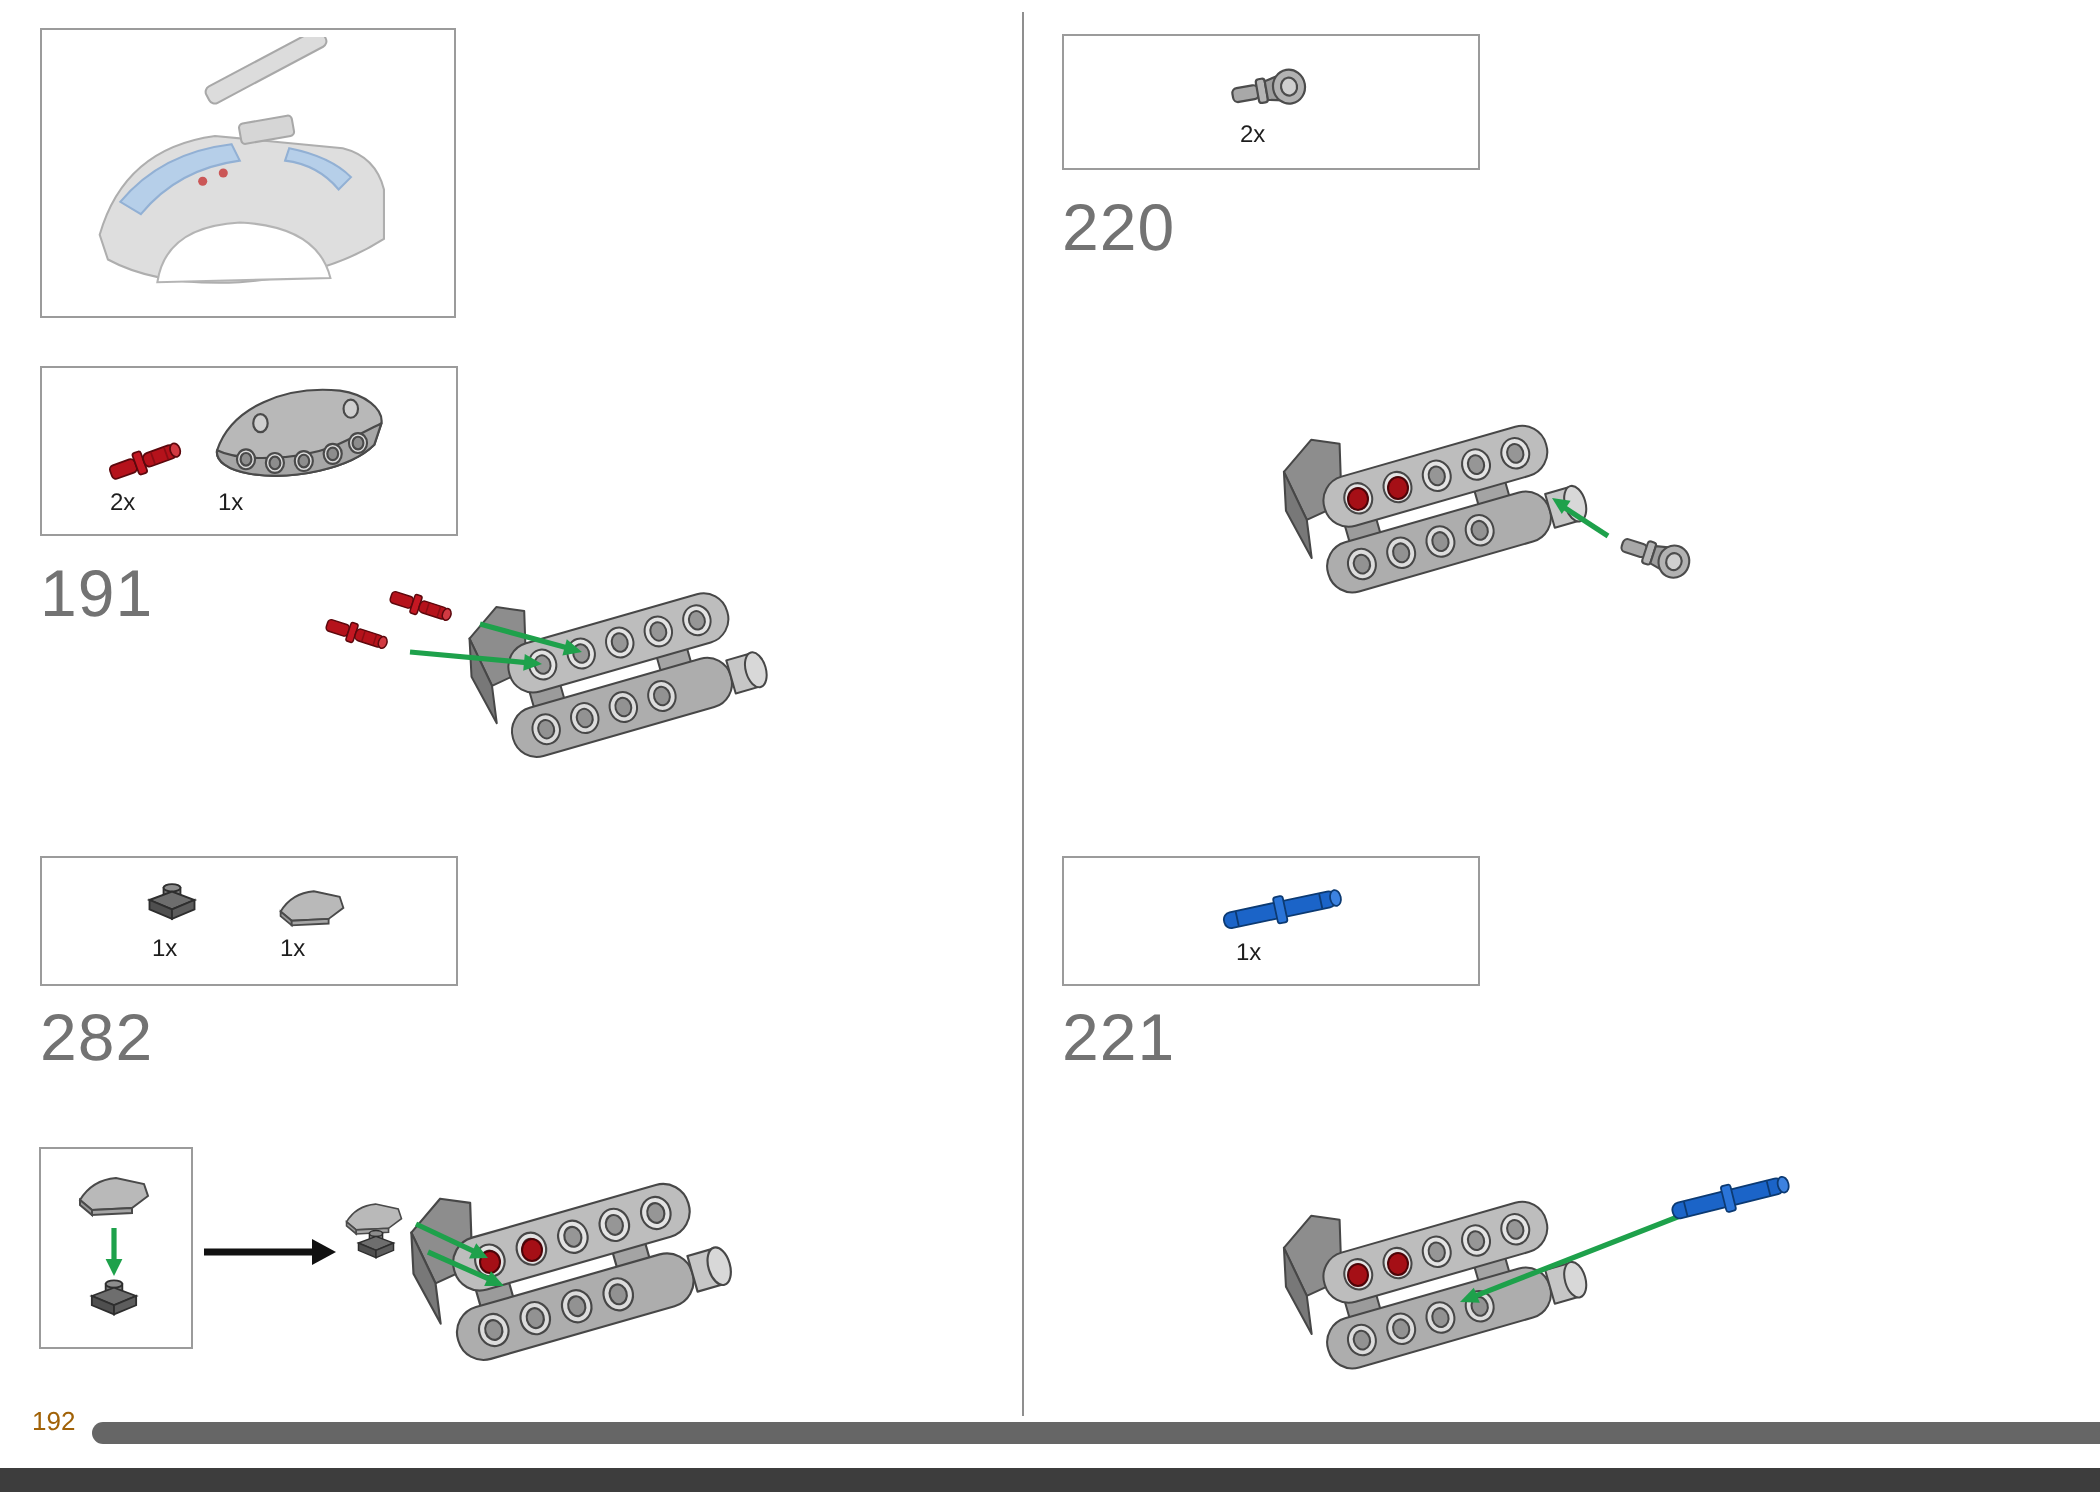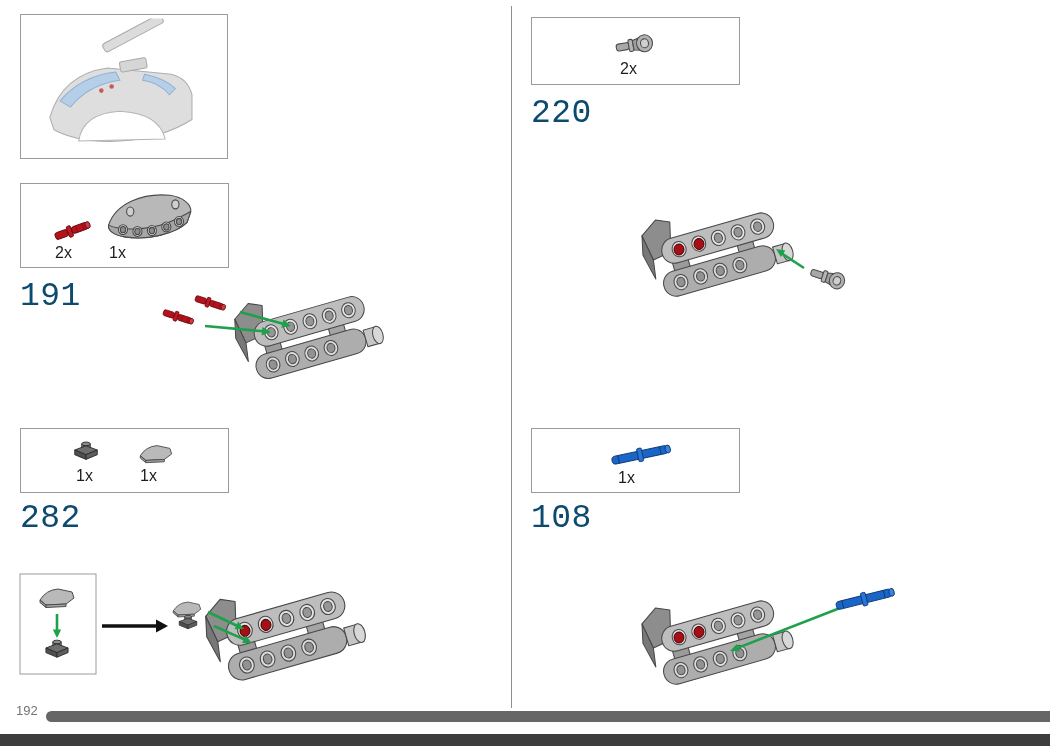--- a/index.html
+++ b/index.html
@@ -4,25 +4,25 @@
 <style>
   * { box-sizing: border-box; }
   html, body { margin: 0; padding: 0; }
   body {
     width: 1050px; height: 746px; position: relative;
     background: #ffffff; overflow: hidden;
     font-family: "Liberation Sans", "DejaVu Sans", sans-serif;
   }
   .divider { position: absolute; left: 511px; top: 6px; width: 1px; height: 702px; background: #8f8f8f; }
   .box { position: absolute; background: #fff; border: 1px solid #9b9b9b; }
-  .stepnum { position: absolute; font-size: 33px; color: #0c4a6e; letter-spacing: .5px; font-family: Liberation Mono, monospace; }
-  .count { position: absolute; font-size: 16px; color: #1d1d1d; }
+  .stepnum { position: absolute; font-size: 33px; color: #737373; letter-spacing: .5px; }
+  .count { position: absolute; font-size: 12px; color: #1d1d1d; }
   .illus { position: absolute; }
   .part-icon { position: absolute; }
-  .pagenum { position: absolute; left: 16px; top: 703px; font-size: 13px; color: #737373; text-align: right; }
+  .pagenum { position: absolute; left: 16px; top: 703px; font-size: 13px; color: #a16207; text-align: right; }
   .progress { position: absolute; left: 46px; right: 0; top: 711px; height: 11px; background: #666666; border-radius: 6px 0 0 6px; }
   .bottombar { position: absolute; left: 0; top: 734px; width: 100%; height: 12px; background: #3d3d3d; }
   svg { display: block; overflow: visible; }
 </style>
 </head>
 <body>
 
 <svg width="0" height="0" style="position:absolute" aria-hidden="true">
 <defs>
   <symbol id="sym-pin-red" viewBox="0 0 48 22">
@@ -243,21 +243,21 @@
   </g>
 </svg>
 
 <div class="box" style="left:531px; top:428px; width:209px; height:65px;">
   <svg class="part-icon" style="left:78px; top:16px; width:64px; height:18px; transform:rotate(-12deg);" viewBox="0 0 72 20">
       <use href="#sym-pin-blue"></use>
     </svg>
   <span class="count" style="left:86px; top:40px;">1x</span>
 </div>
 
-<div class="stepnum" style="left:531px; top:500px;">108</div>
+<div class="stepnum" style="left:531px; top:500px;">221</div>
 
 <svg class="illus" style="left:612px; top:568px; width:310px; height:140px;" viewBox="0 0 310 140">
   <use href="#sym-asm" x="18" y="14" width="175" height="124"></use>
   <ellipse cx="67" cy="69.5" rx="5" ry="5.5" fill="#a50f16" stroke="#4d0408"></ellipse>
   <ellipse cx="87" cy="64" rx="5" ry="5.5" fill="#a50f16" stroke="#4d0408"></ellipse>
   <g>
     <path d="M228 40 L125.8 79.9" stroke="#1ea14b" stroke-width="2.6" fill="none"></path>
     <polygon points="118,83 124.9,75.9 127.9,83.4" fill="#1ea14b"></polygon>
   </g>
   <g transform="rotate(-14 255 30)">

